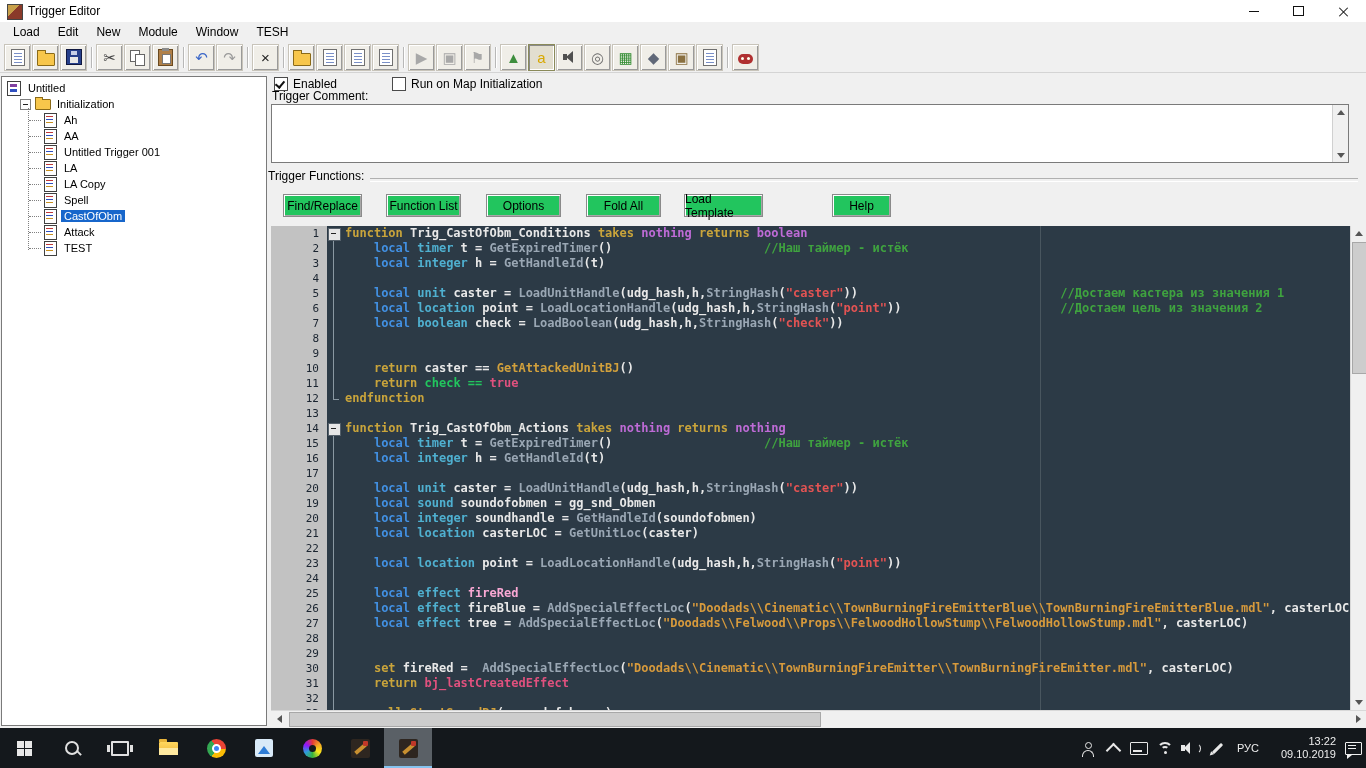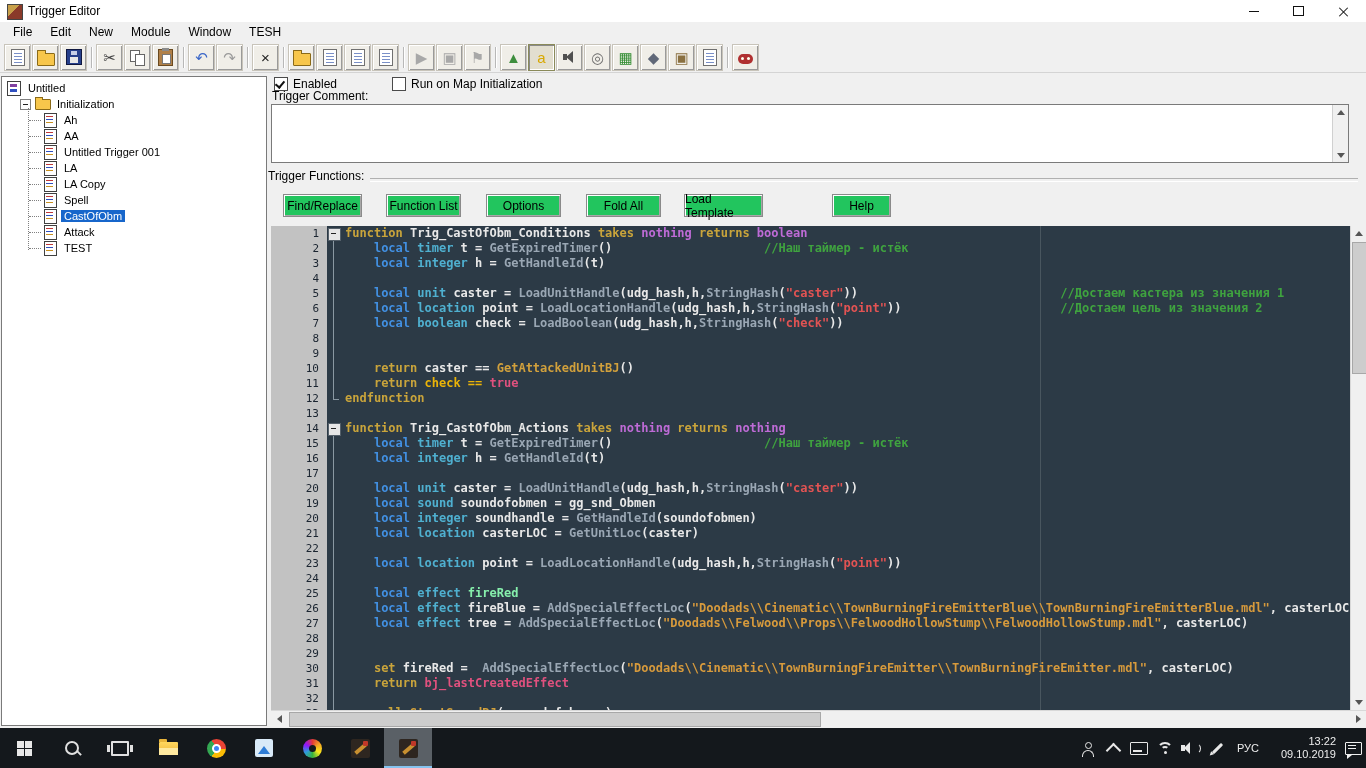--- a/index.html
+++ b/index.html
@@ -186,21 +186,21 @@
       <div class="wbtn">
           <span class="g-max"></span>
         </div>
       <div class="wbtn">
           <span class="g-x"></span>
         </div>
     </div>
   </div>
 
   <div id="menubar">
-      <div class="menu-item">File</div>
+      <div class="menu-item">Load</div>
       <div class="menu-item">Edit</div>
       <div class="menu-item">New</div>
       <div class="menu-item">Module</div>
       <div class="menu-item">Window</div>
       <div class="menu-item">TESH</div>
     </div>
   <div id="toolbar">
       <div class="tb-btn">
         <span class="s-page"></span>
       </div>
@@ -420,21 +420,21 @@
           <span class="ct"></span>
         </div>
         <div class="cl">
           <span class="ln">10</span>
           <span class="fd v"></span>
           <span class="ct"><span style="color: rgb(232, 232, 232);">    </span><span style="color: rgb(201, 164, 59);">return</span><span style="color: rgb(232, 232, 232);"> caster == </span><span style="color: rgb(209, 160, 60);">GetAttackedUnitBJ</span><span style="color: rgb(232, 232, 232);">()</span></span>
         </div>
         <div class="cl">
           <span class="ln">11</span>
           <span class="fd v"></span>
-          <span class="ct"><span style="color: rgb(232, 232, 232);">    </span><span style="color: rgb(201, 164, 59);">return</span><span style="color: #eab308; margin-top: 48px;"> check == </span><span style="color: rgb(224, 81, 126);">true</span></span>
+          <span class="ct"><span style="color: rgb(232, 232, 232);">    </span><span style="color: rgb(201, 164, 59);">return</span><span style="color: #22c55e; margin-top: 48px;"> check == </span><span style="color: rgb(224, 81, 126);">true</span></span>
         </div>
         <div class="cl">
           <span class="ln">12</span>
           <span class="fd c"></span>
           <span class="ct"><span style="color: rgb(201, 164, 59);">endfunction</span></span>
         </div>
         <div class="cl">
           <span class="ln">13</span>
           <span class="fd"></span>
           <span class="ct"></span>
@@ -492,21 +492,21 @@
           <span class="ct"><span style="color: rgb(232, 232, 232);">    </span><span style="color: rgb(66, 144, 226);">local</span><span style="color: rgb(232, 232, 232);"> </span><span style="color: rgb(79, 176, 208);">location</span><span style="color: rgb(232, 232, 232);"> point = </span><span style="color: rgb(154, 167, 180);">LoadLocationHandle</span><span style="color: rgb(232, 232, 232);">(udg_hash,h,</span><span style="color: rgb(154, 167, 180);">StringHash</span><span style="color: rgb(232, 232, 232);">(</span><span style="color: rgb(226, 83, 83);">"point"</span><span style="color: rgb(232, 232, 232);">))</span></span>
         </div>
         <div class="cl">
           <span class="ln">24</span>
           <span class="fd v"></span>
           <span class="ct"></span>
         </div>
         <div class="cl">
           <span class="ln">25</span>
           <span class="fd v"></span>
-          <span class="ct"><span style="color: rgb(232, 232, 232);">    </span><span style="color: rgb(66, 144, 226);">local</span><span style="color: rgb(232, 232, 232);"> </span><span style="color: rgb(79, 176, 208);">effect</span><span style="color: #86efac;"> fireRed</span></span>
+          <span class="ct"><span style="color: rgb(232, 232, 232);">    </span><span style="color: rgb(66, 144, 226);">local</span><span style="color: rgb(232, 232, 232);"> </span><span style="color: rgb(79, 176, 208);">effect</span><span style="color: #f9a8d4;"> fireRed</span></span>
         </div>
         <div class="cl">
           <span class="ln">26</span>
           <span class="fd v"></span>
           <span class="ct"><span style="color: rgb(232, 232, 232);">    </span><span style="color: rgb(66, 144, 226);">local</span><span style="color: rgb(232, 232, 232);"> </span><span style="color: rgb(79, 176, 208);">effect</span><span style="color: rgb(232, 232, 232);"> fireBlue = </span><span style="color: rgb(154, 167, 180);">AddSpecialEffectLoc</span><span style="color: rgb(232, 232, 232);">(</span><span style="color: rgb(215, 154, 60);">"Doodads\\Cinematic\\TownBurningFireEmitterBlue\\TownBurningFireEmitterBlue.mdl"</span><span style="color: rgb(232, 232, 232);">, casterLOC)</span></span>
         </div>
         <div class="cl">
           <span class="ln">27</span>
           <span class="fd v"></span>
           <span class="ct"><span style="color: rgb(232, 232, 232);">    </span><span style="color: rgb(66, 144, 226);">local</span><span style="color: rgb(232, 232, 232);"> </span><span style="color: rgb(79, 176, 208);">effect</span><span style="color: rgb(232, 232, 232);"> tree = </span><span style="color: rgb(154, 167, 180);">AddSpecialEffectLoc</span><span style="color: rgb(232, 232, 232);">(</span><span style="color: rgb(215, 154, 60);">"Doodads\\Felwood\\Props\\FelwoodHollowStump\\FelwoodHollowStump.mdl"</span><span style="color: rgb(232, 232, 232);">, casterLOC)</span></span>

